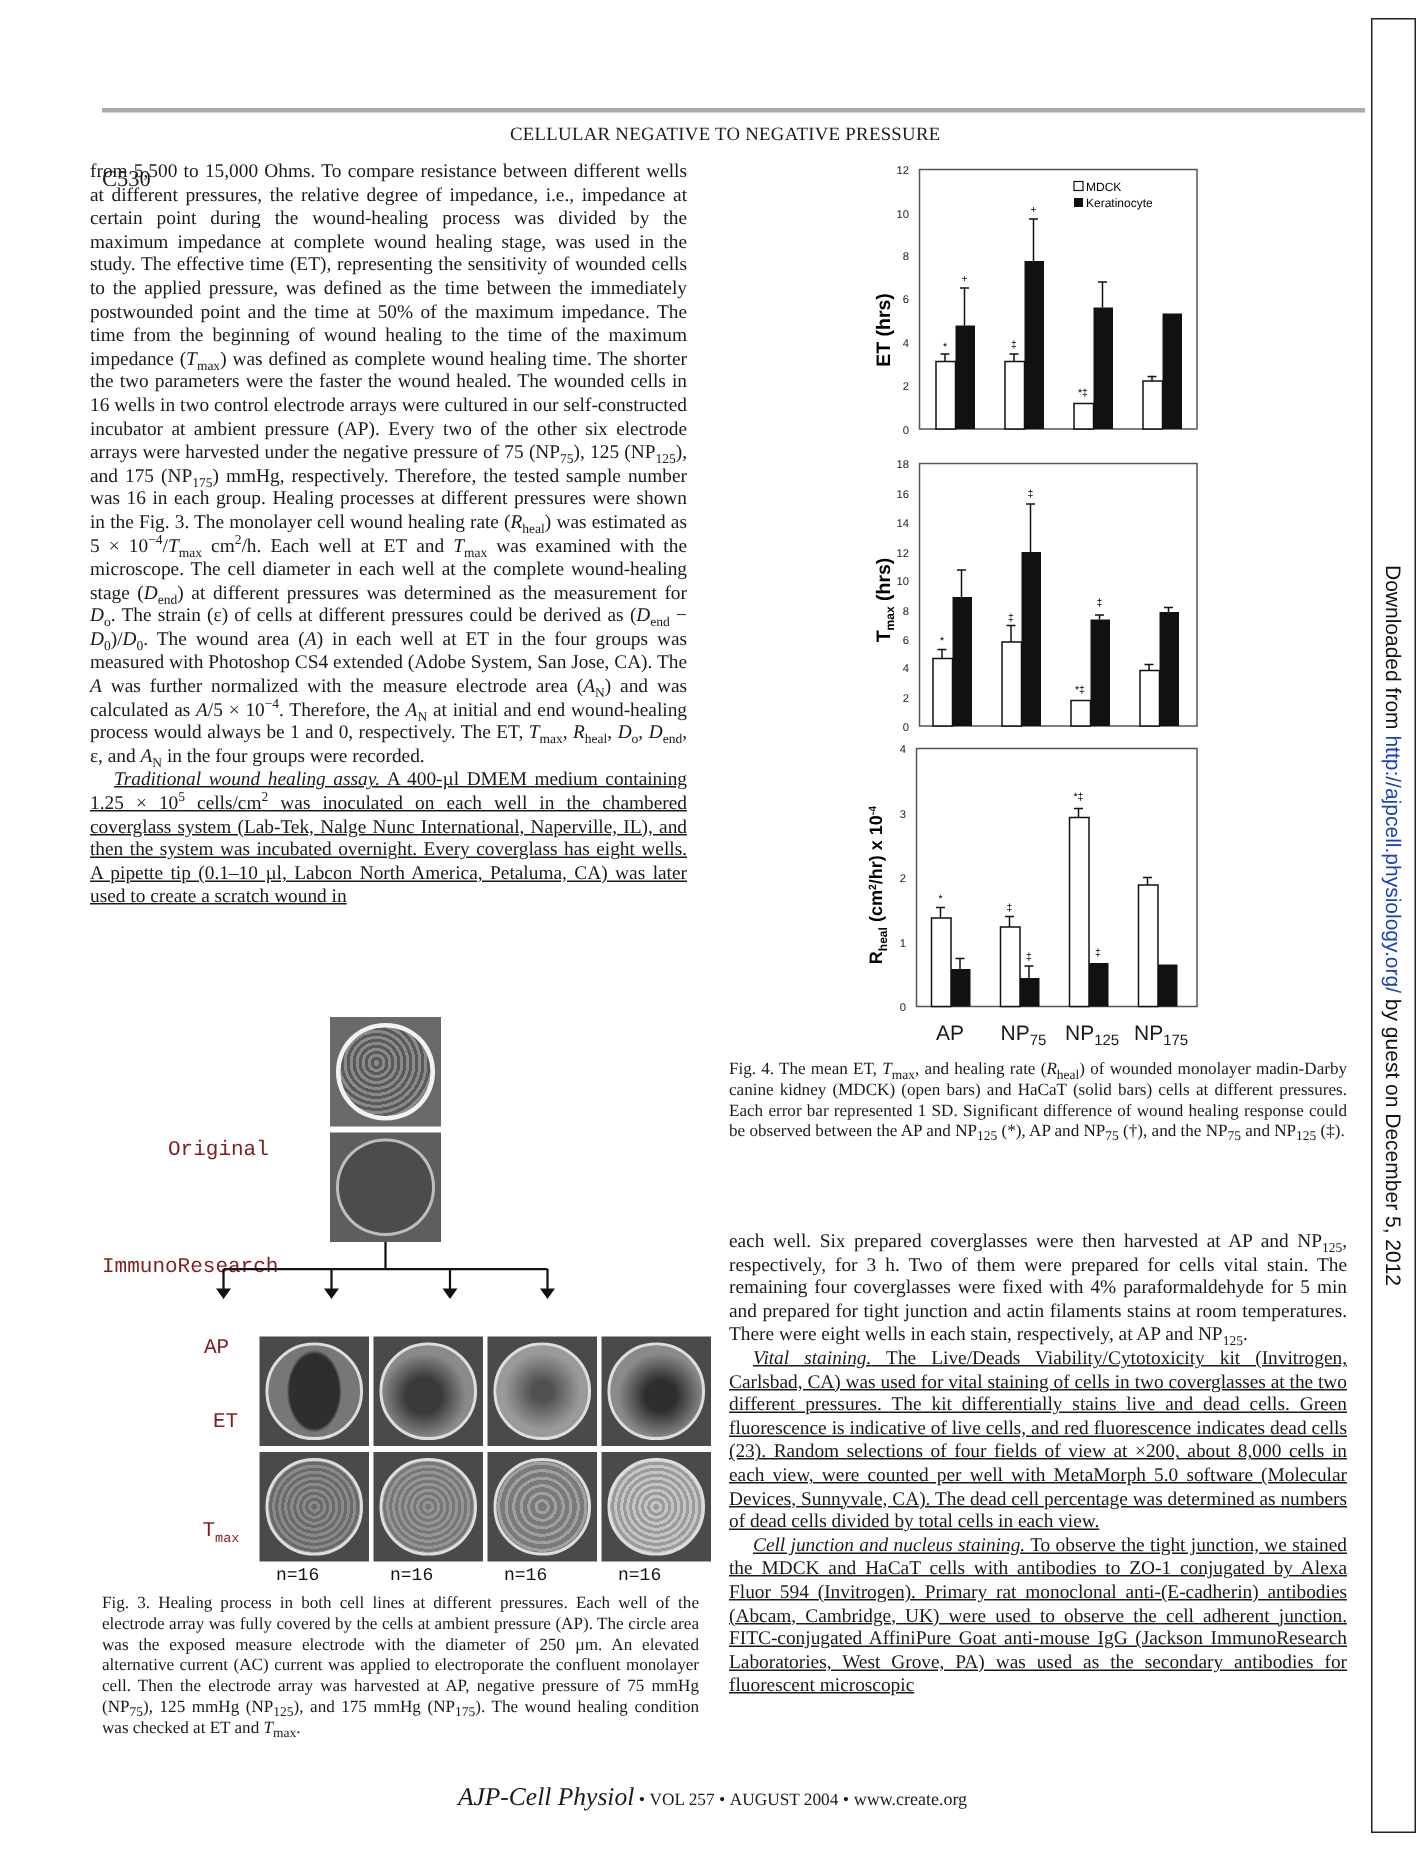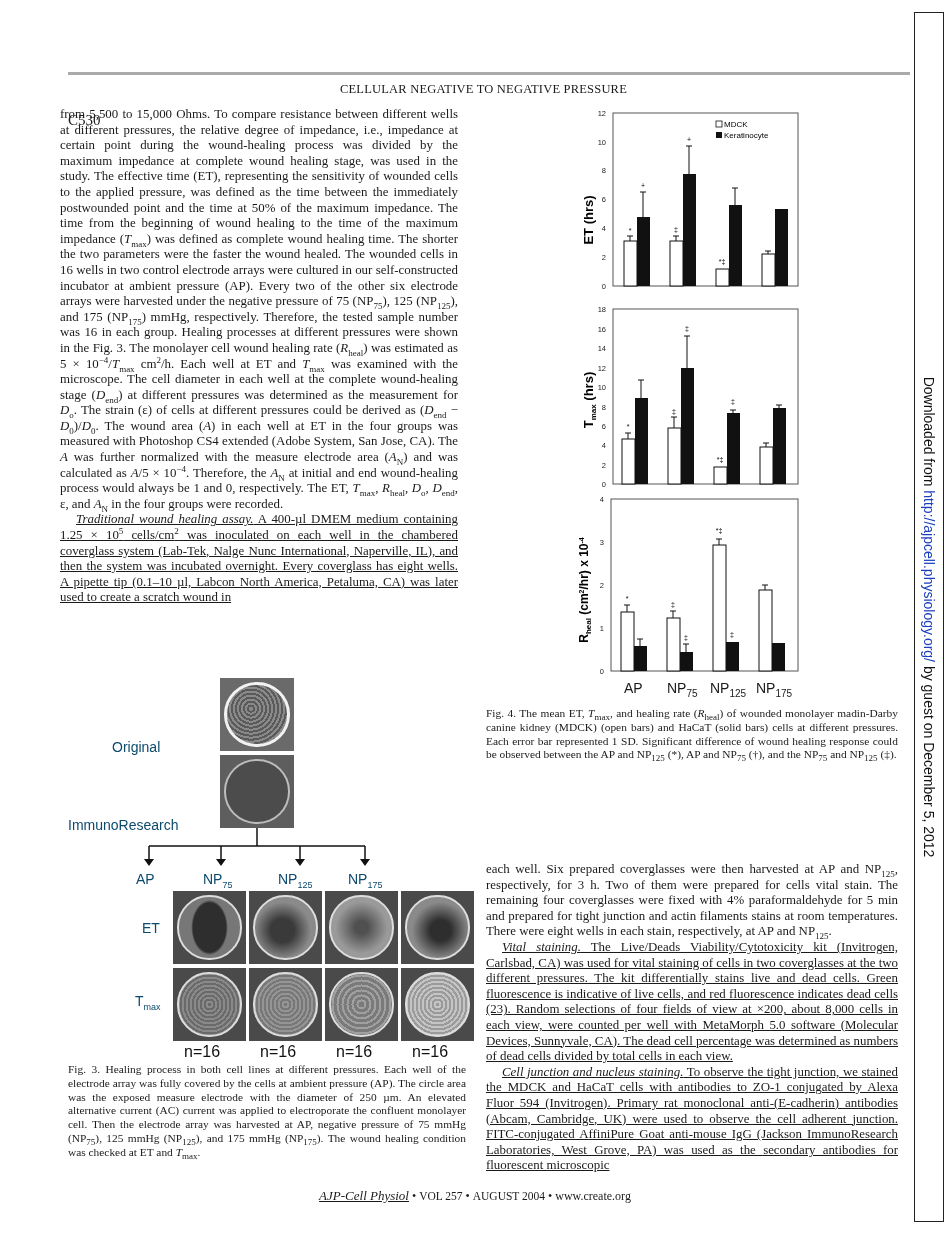--- a/index.html
+++ b/index.html
@@ -11,27 +11,27 @@
   .col{font-size:12.9px;line-height:15.6px;text-align:justify;}
   .col p{margin:0;}
   .col .ind{text-indent:16px;text-decoration:underline;}
   .col i{font-style:italic;}
   sub,sup{font-size:9px;line-height:0;}
   .caption{font-size:11.4px;line-height:13.8px;text-align:justify;}
   .sidebar{left:914px;top:12px;width:28px;height:1208px;border:1.5px solid #222;}
   .sidebar-text{position:absolute;left:50%;top:50%;transform:translate(-50%,-50%) rotate(90deg);white-space:nowrap;font-family:"Liberation Sans",sans-serif;font-size:14px;color:#111;}
   .sidebar-text .link{color:#1a3fbf;}
   .footer{left:0;width:950px;top:1188px;text-align:center;font-size:12px;}
-  .footer .jn{font-style:italic;font-size:13px;text-decoration:underline;}
+  .footer .jn{font-style:italic;font-size:17px;}
   .footer .sc{font-variant:small-caps;font-size:11.5px;}
   .sans{font-family:"Liberation Sans",sans-serif;}
   .well{position:absolute;background:#4a4a4a;overflow:hidden;}
   .well .circ{position:absolute;left:6%;top:6%;width:88%;height:88%;border-radius:50%;border:2px solid #ddd;box-sizing:border-box;}
-  .fig3lbl{position:absolute;font-family:Liberation Sans, sans-serif;font-size:14px;color:#0c4a6e;}
-  .nlbl{position:absolute;font-family:Liberation Sans, sans-serif;font-size:16px;color:#111;}
+  .fig3lbl{position:absolute;font-family:Liberation Mono, monospace;font-size:14px;color:#7f1d1d;margin-top:20px;}
+  .nlbl{position:absolute;font-family:Liberation Mono, monospace;font-size:12px;color:#111;}
   svg text{font-family:"Liberation Sans",sans-serif;}
 </style>
 </head>
 <body>
 
 <div class="abs rule"></div>
 <div class="abs pagenum">C530</div>
 <div class="abs running">CELLULAR NEGATIVE TO NEGATIVE PRESSURE</div>
 
 <div class="abs col" style="left:60px;top:107px;width:398px;">
@@ -246,21 +246,21 @@
 
 <div class="abs sans" style="left:620px;top:680px;width:190px;height:22px;font-size:14px;">
   <span style="position:absolute;left:4px;">AP</span>
   <span style="position:absolute;left:47px;">NP<sub style="font-size:10px">75</sub></span>
   <span style="position:absolute;left:90px;">NP<sub style="font-size:10px">125</sub></span>
   <span style="position:absolute;left:136px;">NP<sub style="font-size:10px">175</sub></span>
 </div>
 
 <div class="abs caption" style="left:486px;top:707px;width:412px;">Fig. 4. The mean ET, <i>T</i><sub>max</sub>, and healing rate (<i>R</i><sub>heal</sub>) of wounded monolayer madin-Darby canine kidney (MDCK) (open bars) and HaCaT (solid bars) cells at different pressures. Each error bar represented 1 SD. Significant difference of wound healing response could be observed between the AP and NP<sub>125</sub> (*), AP and NP<sub>75</sub> (†), and the NP<sub>75</sub> and NP<sub>125</sub> (‡).</div>
 
-<div class="abs col" style="left:486px;top:820px;width:412px;margin-top:42px;">
+<div class="abs col" style="left:486px;top:820px;width:412px;">
   <p>each well. Six prepared coverglasses were then harvested at AP and NP<sub>125</sub>, respectively, for 3 h. Two of them were prepared for cells vital stain. The remaining four coverglasses were fixed with 4% paraformaldehyde for 5 min and prepared for tight junction and actin filaments stains at room temperatures. There were eight wells in each stain, respectively, at AP and NP<sub>125</sub>.</p>
   <p class="ind"><i>Vital staining.</i><span> The Live/Deads Viability/Cytotoxicity kit (Invitrogen, Carlsbad, CA) was used for vital staining of cells in two coverglasses at the two different pressures. The kit differentially stains live and dead cells. Green fluorescence is indicative of live cells, and red fluorescence indicates dead cells (23). Random selections of four fields of view at ×200, about 8,000 cells in each view, were counted per well with MetaMorph 5.0 software (Molecular Devices, Sunnyvale, CA). The dead cell percentage was determined as numbers of dead cells divided by total cells in each view.</span></p>
   <p class="ind"><i>Cell junction and nucleus staining.</i><span> To observe the tight junction, we stained the MDCK and HaCaT cells with antibodies to ZO-1 conjugated by Alexa Fluor 594 (Invitrogen). Primary rat monoclonal anti-(E-cadherin) antibodies (Abcam, Cambridge, UK) were used to observe the cell adherent junction. FITC-conjugated AffiniPure Goat anti-mouse IgG (Jackson ImmunoResearch Laboratories, West Grove, PA) was used as the secondary antibodies for fluorescent microscopic</span></p>
 </div>
 
 <div class="abs footer">
   <span class="jn">AJP-Cell Physiol</span><span> • </span><span class="sc">VOL 257</span><span> • </span><span class="sc">AUGUST 2004</span><span> • </span><span>www.create.org</span>
 </div>
 
 <div class="abs sidebar">

